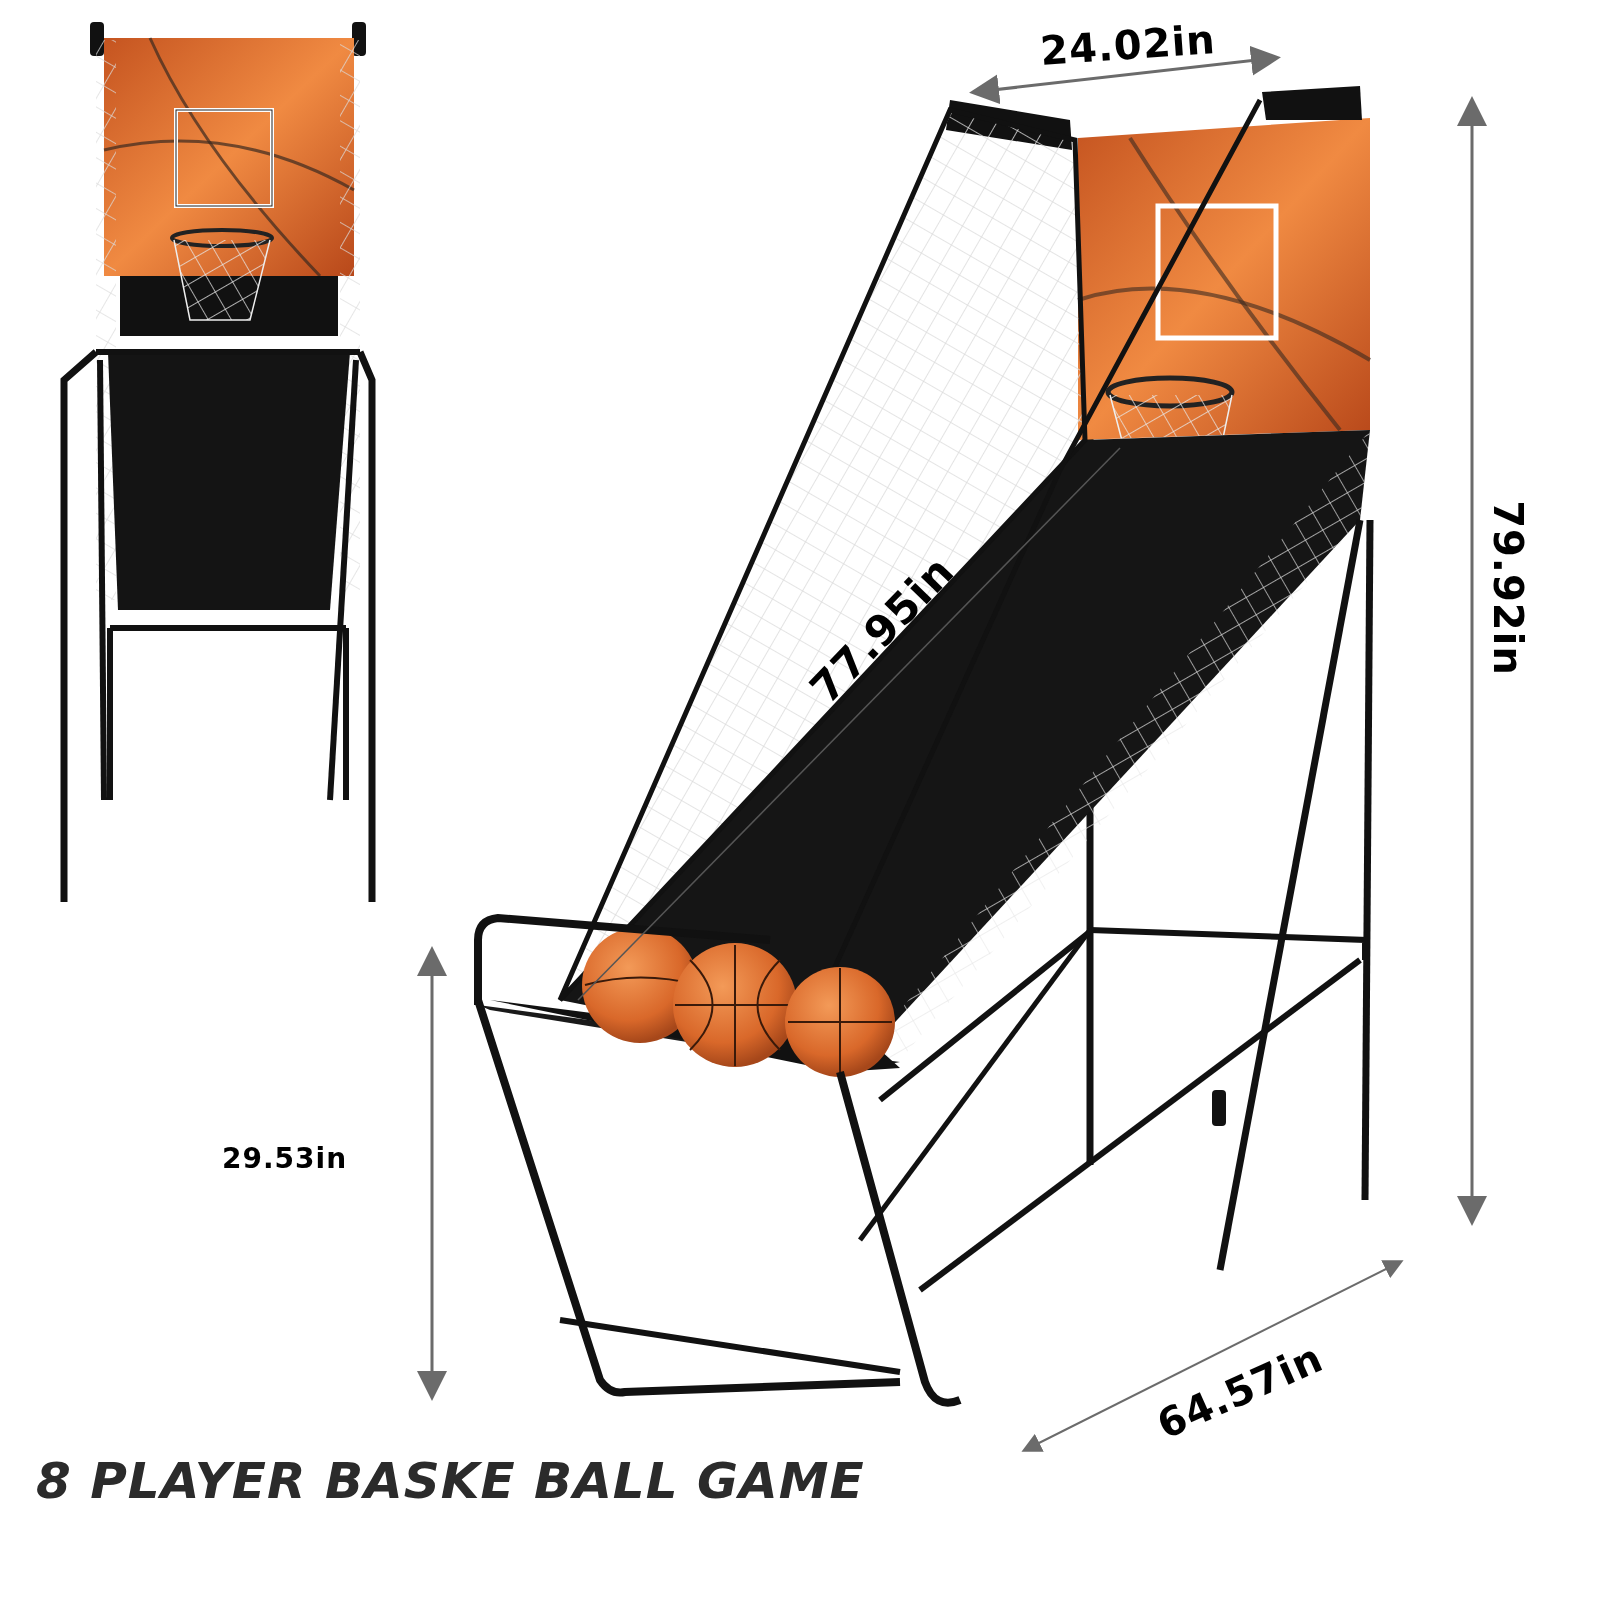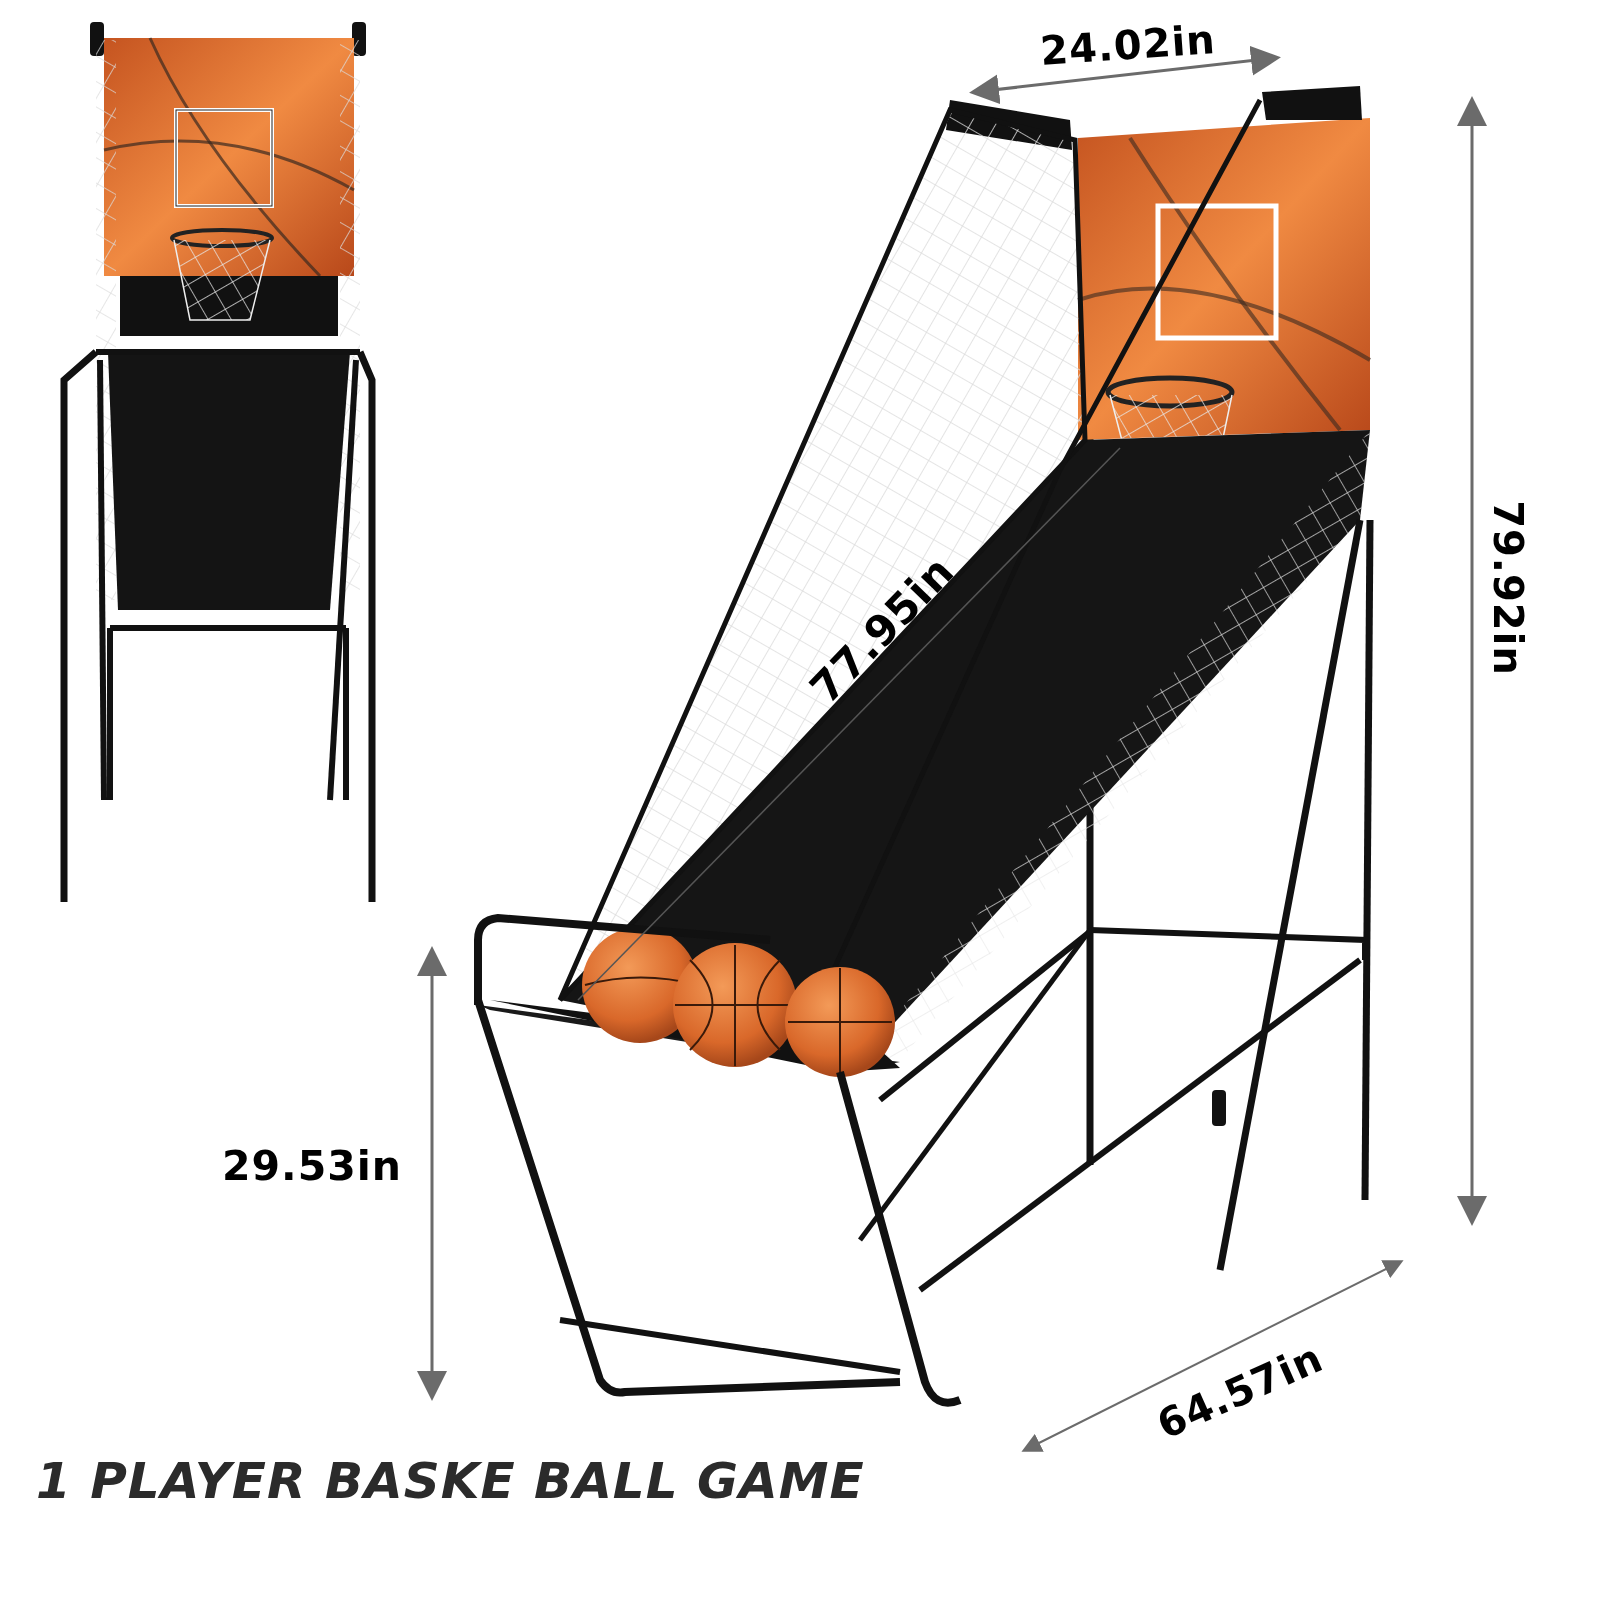--- a/index.html
+++ b/index.html
@@ -124,17 +124,17 @@
   </g>
 </svg>
 </div>
 
 <div class="dim-label" style="left:1040px;top:22px;font-size:40px;transform:rotate(-4deg);">24.02in</div>
 
 <div class="dim-label" style="left:1420px;top:565px;font-size:40px;transform:rotate(90deg);transform-origin:center;">79.92in</div>
 
 <div class="dim-label" style="left:790px;top:605px;font-size:42px;transform:rotate(-46deg);">77.95in</div>
 
-<div class="dim-label" style="left:222px;top:1142px;font-size:41px;">29.53in</div>
+<div class="dim-label" style="left:222px;top:1142px;font-size:28px;">29.53in</div>
 
 <div class="dim-label" style="left:1152px;top:1368px;font-size:40px;transform:rotate(-24deg);">64.57in</div>
 
-<div class="title">1 PLAYER BASKE BALL GAME</div>
+<div class="title">8 PLAYER BASKE BALL GAME</div>
 
 </body></html>

